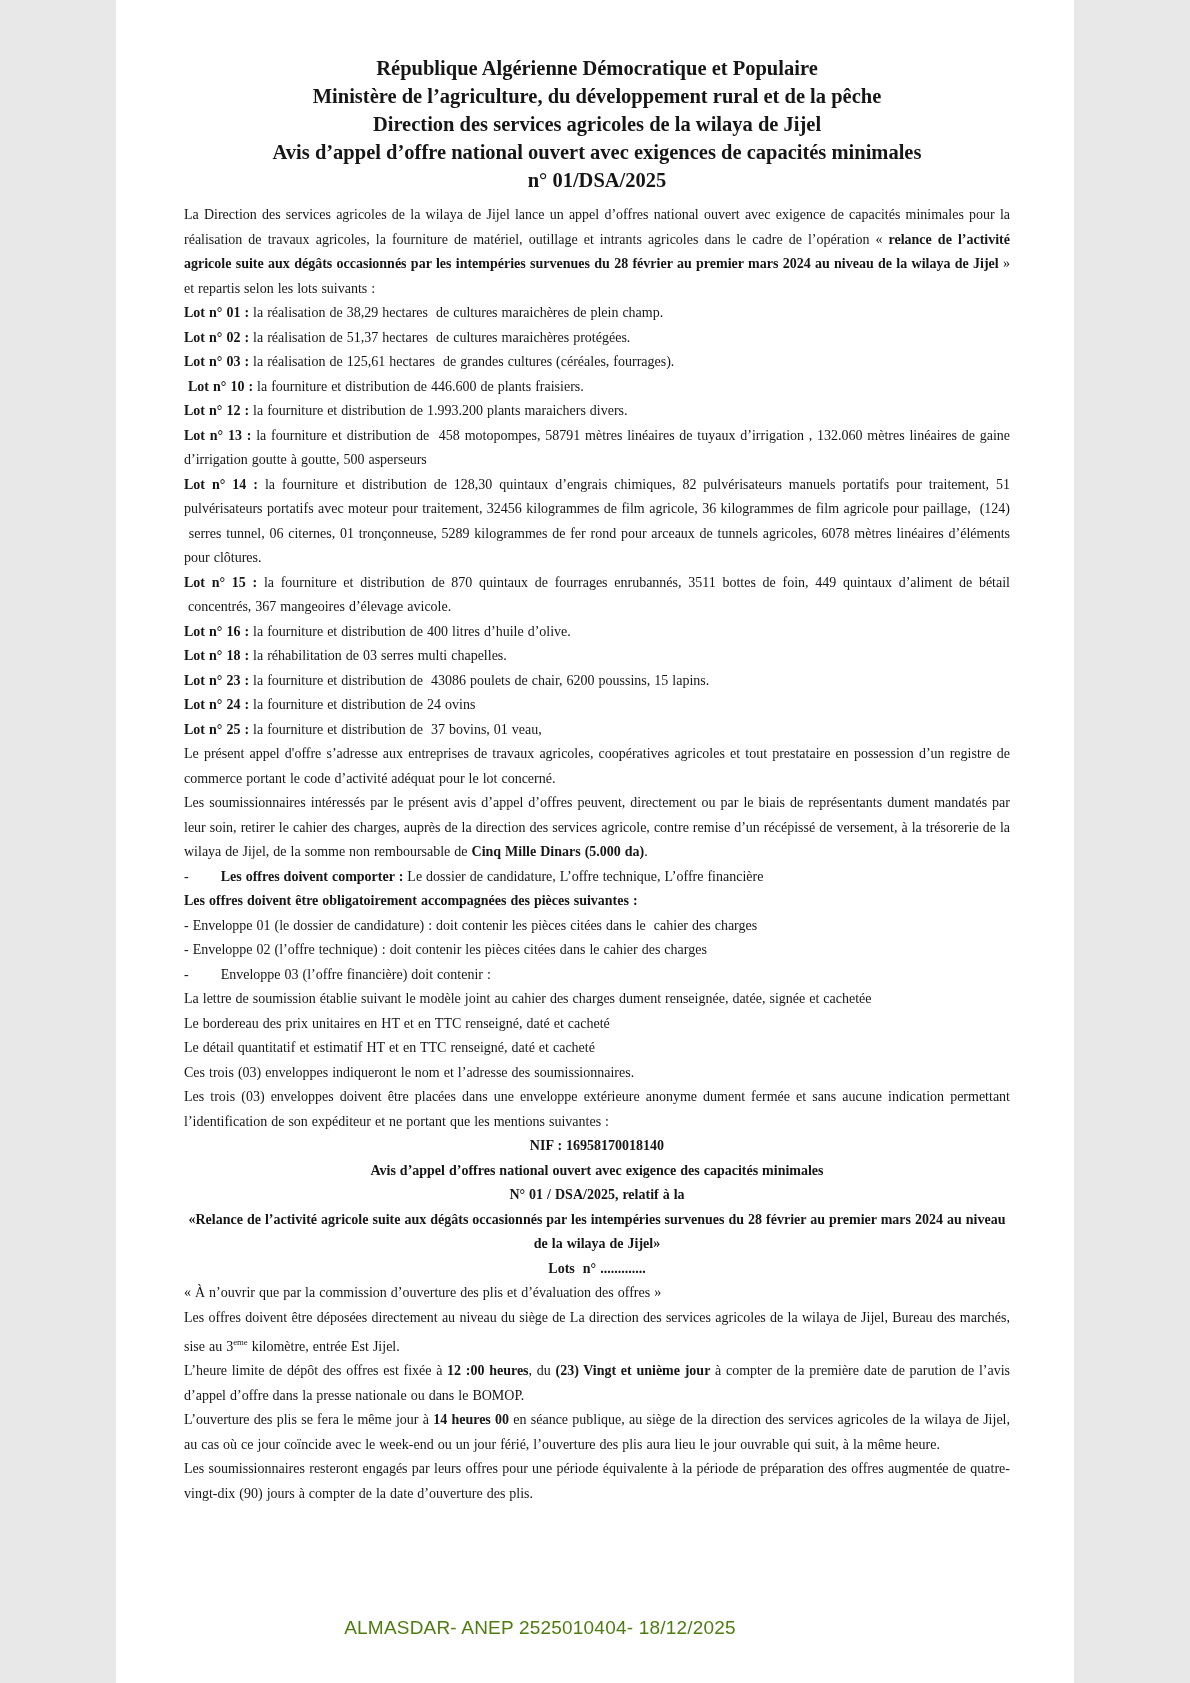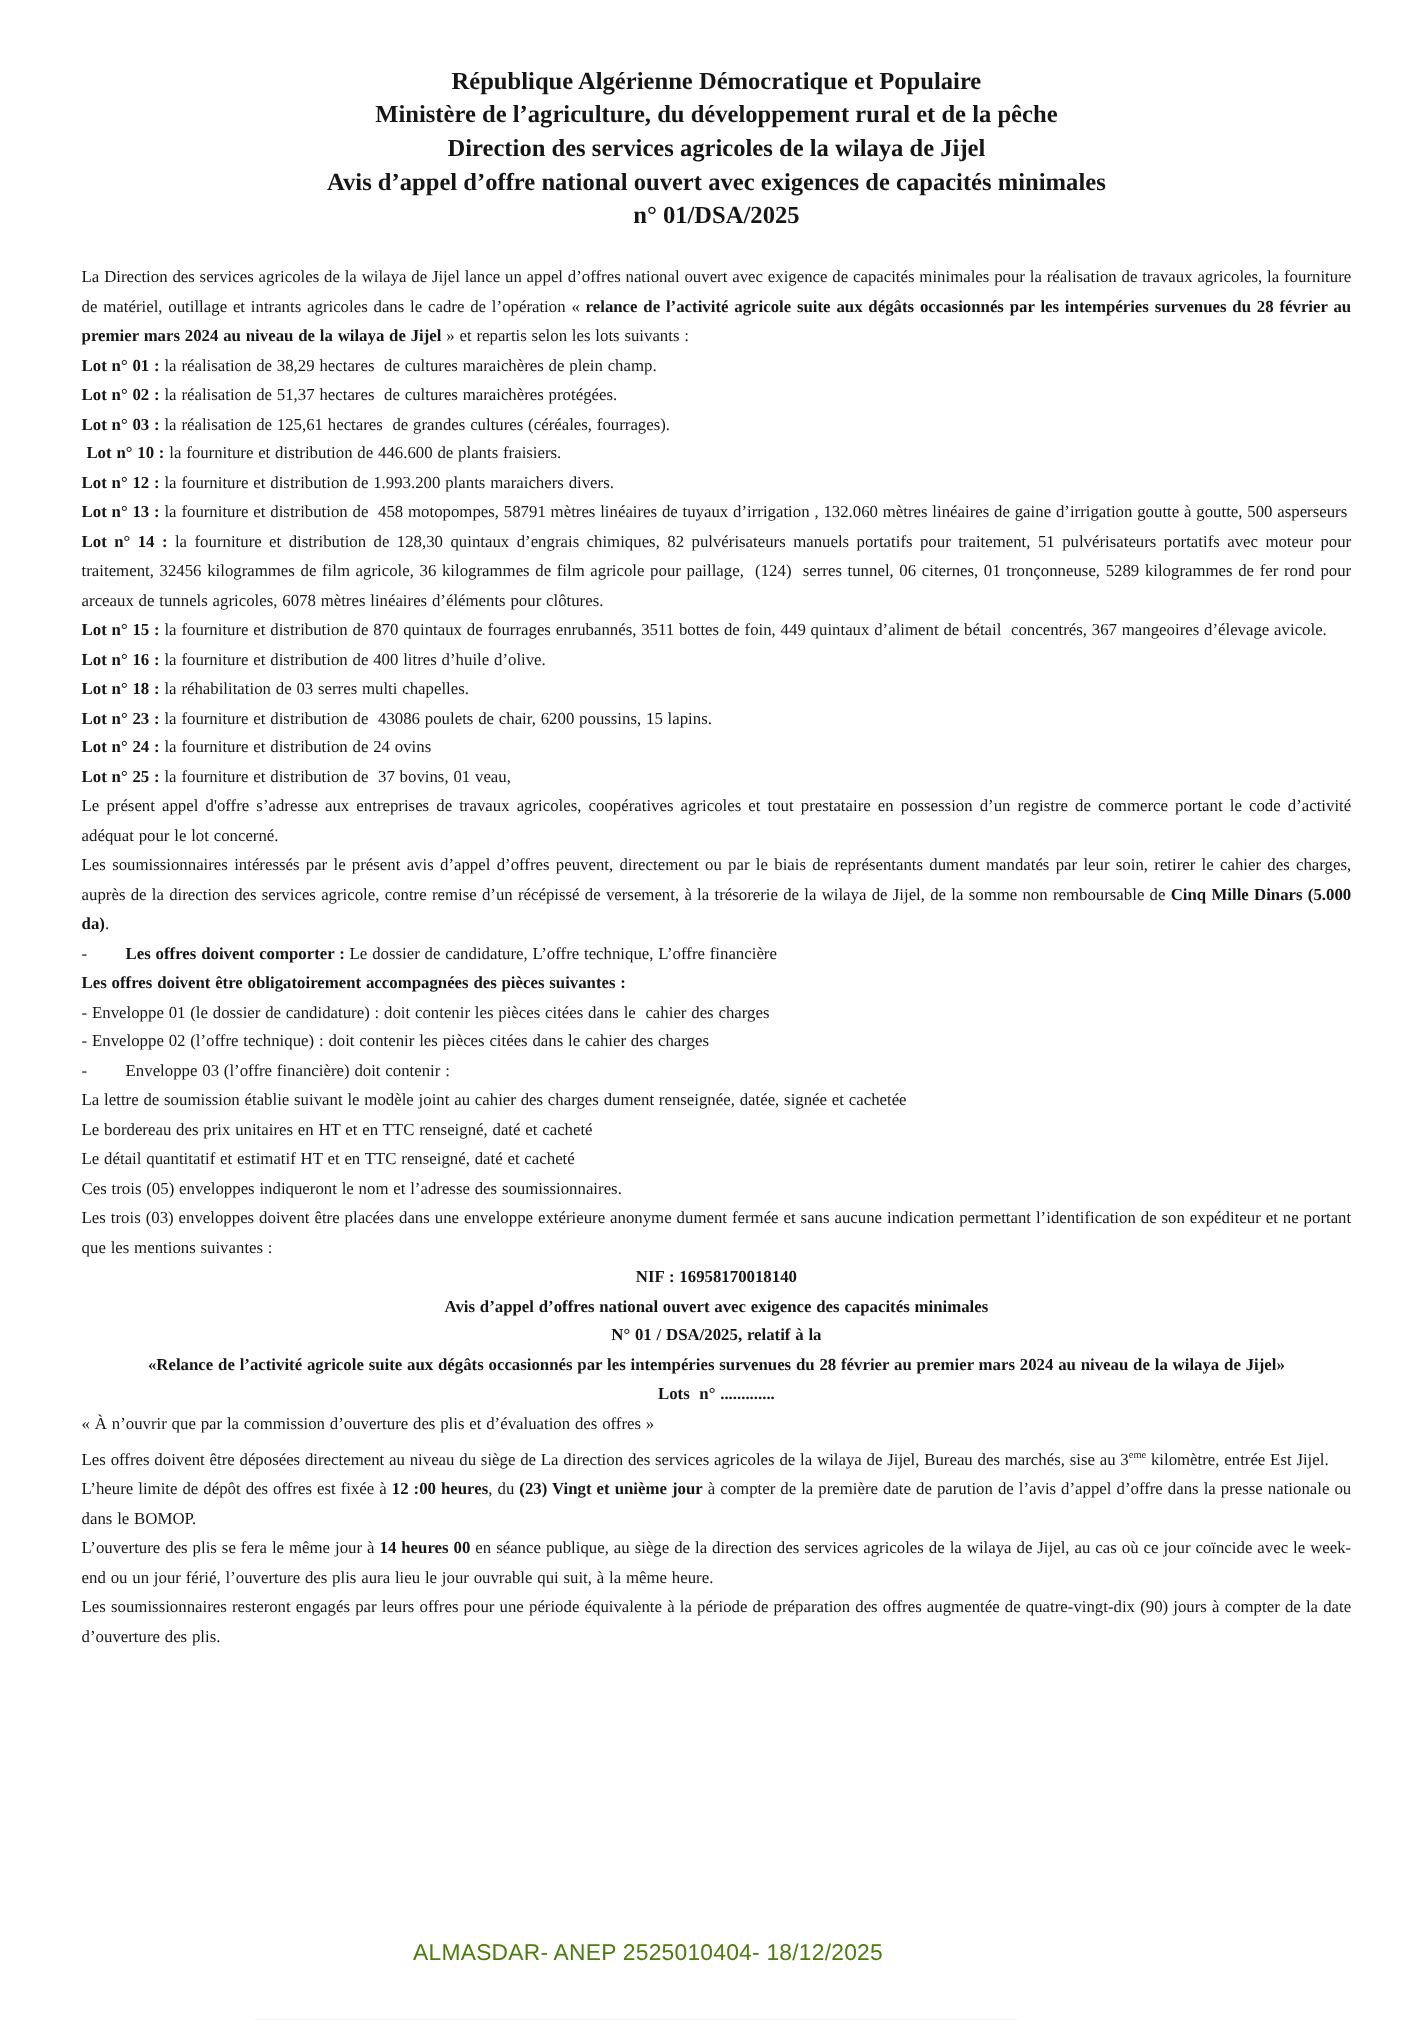--- a/index.html
+++ b/index.html
@@ -1,18 +1,18 @@
 <!DOCTYPE html>
 <html><head>
 <meta charset="utf-8">
 <style>
   html, body { margin: 0; padding: 0; background: #e8e8e8; }
   .page {
     position: relative;
-    width: 1190px;
+    width: 958px;
     height: 1683px;
     margin: 0 auto;
     background: #ffffff;
     font-family: "Liberation Serif", serif;
     color: #161616;
     overflow: hidden;
   }
   .content {
     position: absolute;
     top: 54px;
@@ -25,21 +25,21 @@
     text-align: justify;
     word-spacing: 0.5px;
   }
   .para.header {
     text-align: center;
     font-weight: bold;
     font-size: 20.5px;
     line-height: 28px;
     word-spacing: 0;
   }
-  .para.header-gap { margin-bottom: 26px; }
+  .para.header-gap { margin-bottom: 9px; }
   .para.center { }
   .para.center-bold { text-align: center; font-weight: bold; }
   .bold { font-weight: bold; }
   .sup { vertical-align: super; font-size: 0.62em; font-weight: inherit; }
   .footer {
     position: absolute;
     left: 0;
     right: 110px;
     bottom: 44px;
     text-align: center;
@@ -76,21 +76,21 @@
       <div class="para body"><span>Le présent appel d'offre s’adresse aux entreprises de travaux agricoles, coopératives agricoles et tout prestataire en possession d’un registre de commerce portant le code d’activité adéquat pour le lot concerné.</span></div>
       <div class="para body"><span>Les soumissionnaires intéressés par le présent avis d’appel d’offres peuvent, directement ou par le biais de représentants dument mandatés par leur soin, retirer le cahier des charges, auprès de la direction des services agricole, contre remise d’un récépissé de versement, à la trésorerie de la wilaya de Jijel, de la somme non remboursable de </span><span class="bold">Cinq Mille Dinars (5.000 da)</span><span>.</span></div>
       <div class="para body"><span>-&nbsp;&nbsp;&nbsp;&nbsp;&nbsp;&nbsp;&nbsp;&nbsp;</span><span class="bold">Les offres doivent comporter :</span><span> Le dossier de candidature, L’offre technique, L’offre financière</span></div>
       <div class="para body"><span class="bold">Les offres doivent être obligatoirement accompagnées des pièces suivantes :</span></div>
       <div class="para body"><span>- Enveloppe 01 (le dossier de candidature) : doit contenir les pièces citées dans le &nbsp;cahier des charges</span></div>
       <div class="para body"><span>- Enveloppe 02 (l’offre technique) : doit contenir les pièces citées dans le cahier des charges</span></div>
       <div class="para body"><span>-&nbsp;&nbsp;&nbsp;&nbsp;&nbsp;&nbsp;&nbsp;&nbsp;Enveloppe 03 (l’offre financière) doit contenir :</span></div>
       <div class="para body"><span>La lettre de soumission établie suivant le modèle joint au cahier des charges dument renseignée, datée, signée et cachetée</span></div>
       <div class="para body"><span>Le bordereau des prix unitaires en HT et en TTC renseigné, daté et cacheté</span></div>
       <div class="para body"><span>Le détail quantitatif et estimatif HT et en TTC renseigné, daté et cacheté</span></div>
-      <div class="para body"><span>Ces trois (05) enveloppes indiqueront le nom et l’adresse des soumissionnaires.</span></div>
+      <div class="para body"><span>Ces trois (03) enveloppes indiqueront le nom et l’adresse des soumissionnaires.</span></div>
       <div class="para body"><span>Les trois (03) enveloppes doivent être placées dans une enveloppe extérieure anonyme dument fermée et sans aucune indication permettant l’identification de son expéditeur et ne portant que les mentions suivantes :</span></div>
       <div class="para center-bold"><span class="bold">NIF : 16958170018140</span></div>
       <div class="para center-bold"><span class="bold">Avis d’appel d’offres national ouvert avec exigence des capacités minimales</span></div>
       <div class="para center-bold"><span class="bold">N° 01 / DSA/2025, relatif à la</span></div>
       <div class="para center-bold"><span class="bold">«Relance de l’activité agricole suite aux dégâts occasionnés par les intempéries survenues du 28 février au premier mars 2024 au niveau de la wilaya de Jijel»</span></div>
       <div class="para center-bold"><span class="bold">Lots&nbsp; n° .............</span></div>
       <div class="para center"><span>« À n’ouvrir que par la commission d’ouverture des plis et d’évaluation des offres »</span></div>
       <div class="para body"><span>Les offres doivent être déposées directement au niveau du siège de La direction des services agricoles de la wilaya de Jijel, Bureau des marchés, sise au 3</span><span class="sup">eme</span><span> kilomètre, entrée Est Jijel.</span></div>
       <div class="para body"><span>L’heure limite de dépôt des offres est fixée à </span><span class="bold">12 :00 heures</span><span>, du </span><span class="bold">(23) Vingt et unième jour</span><span> à compter de la première date de parution de l’avis d’appel d’offre dans la presse nationale ou dans le BOMOP.</span></div>
       <div class="para body"><span>L’ouverture des plis se fera le même jour à </span><span class="bold">14 heures 00</span><span> en séance publique, au siège de la direction des services agricoles de la wilaya de Jijel, au cas où ce jour coïncide avec le week-end ou un jour férié, l’ouverture des plis aura lieu le jour ouvrable qui suit, à la même heure.</span></div>

